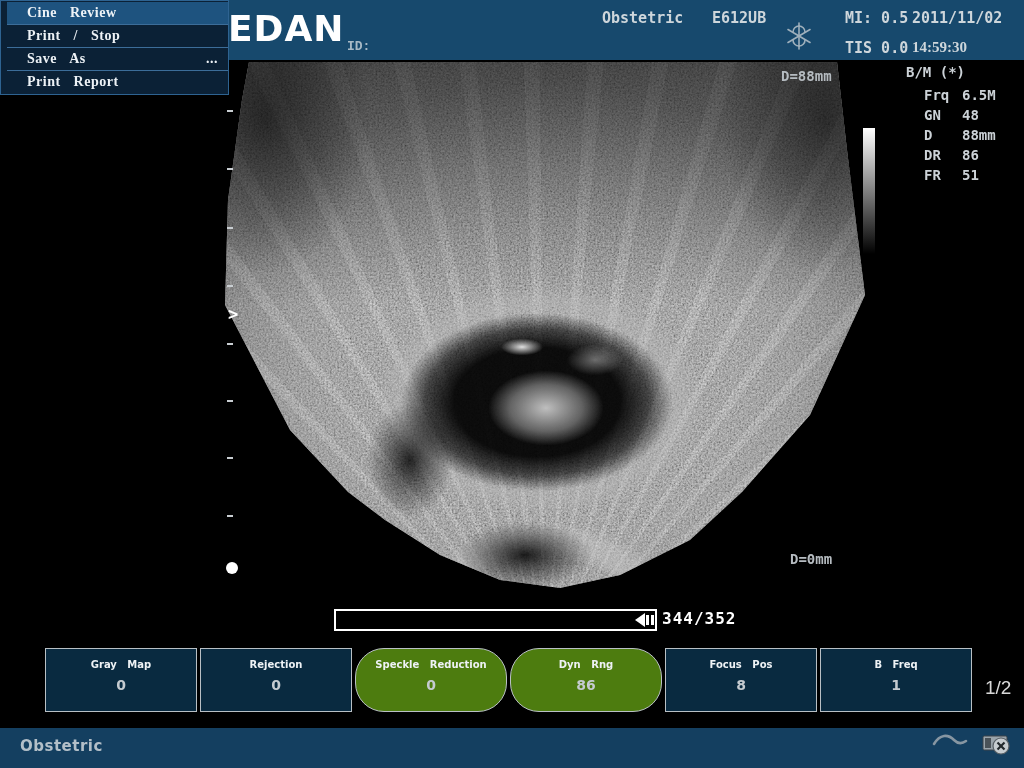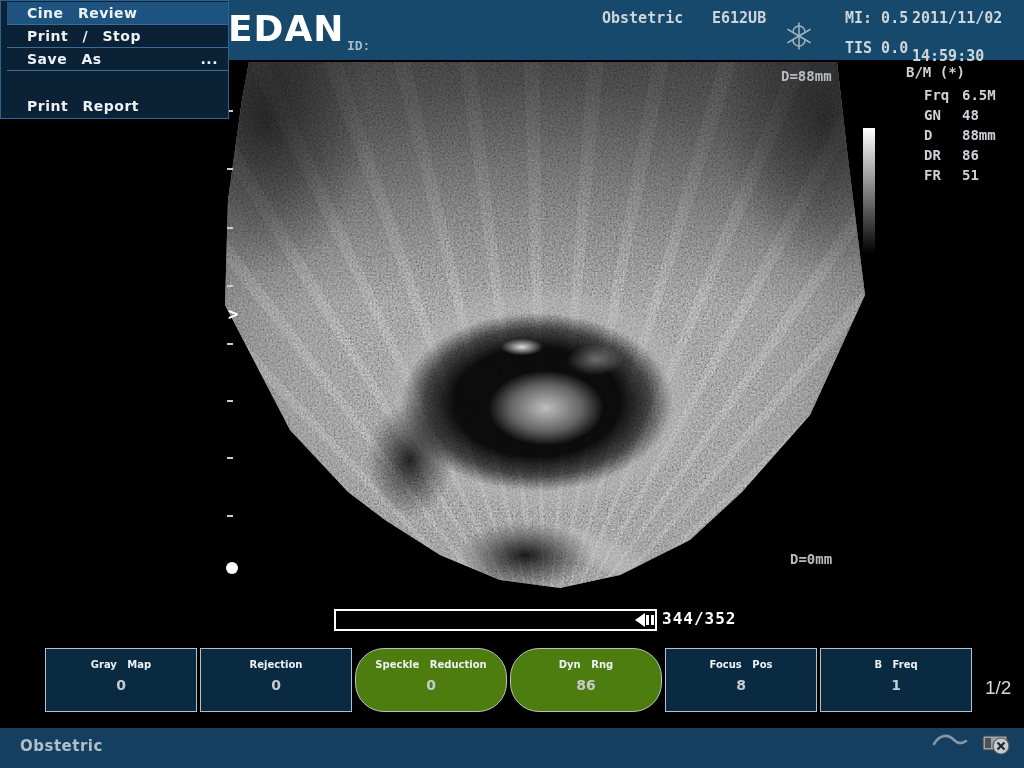--- a/index.html
+++ b/index.html
@@ -15,22 +15,22 @@
         font-family:Liberation Mono, monospace;}
   .hdr-txt{font-size:15px;font-weight:bold;color:#ced6db;
         font-family:"DejaVu Sans Mono",monospace;white-space:pre;}
   .snowflake{left:784px;top:20px;color:#9fb0bc;}
 
   
   .menu{left:0;top:0;width:221px;background:#0b2136;border:1px solid #2e6391;
         padding:1px 0 1px 6px;z-index:30;}
   .menu-item{height:22px;display:flex;align-items:center;justify-content:space-between;
         padding:0 10px 0 20px;border-bottom:1px solid #3c6d99;
-        font-size:14px;font-weight:bold;color:#edf2f6;word-spacing:9px;letter-spacing:.5px;}
-  .menu-item:last-child{border-bottom:none;margin-top:24px;}
+        font-size:14px;font-weight:bold;color:#edf2f6;word-spacing:9px;letter-spacing:.5px;font-family:Liberation Serif, serif;}
+  .menu-item:last-child{border-bottom:none;}
   .menu-item.hl{background:#1e537f;}
   .mval{word-spacing:0;}
 
   
   .us{left:225px;top:60px;width:642px;height:532px;background:#474747;
       clip-path:polygon(24px 2px,612px 2px,622px 90px,640px 235px,585px 355px,
       517px 432px,465px 480px,395px 515px,335px 528px,275px 520px,215px 495px,
       160px 460px,123px 432px,65px 370px,0px 245px,3px 140px,17px 40px);}
   .us svg.noise{position:absolute;left:0;top:0;opacity:.85;}
   .us .shade{position:absolute;left:0;top:0;width:642px;height:532px;
@@ -106,21 +106,21 @@
       <path d="M9,12 a6,6 0 0 1 6,-6"></path>
       <path d="M21,12 a6,6 0 0 0 -6,-6"></path>
       <path d="M9,20 a6,6 0 0 0 6,6"></path>
       <path d="M21,20 a6,6 0 0 1 -6,6"></path>
     </g>
   </svg>
 </div>
 <div class="abs hdr-txt" style="left:845px;top:9px;text-align:right;">MI: 0.5</div>
 <div class="abs hdr-txt" style="left:845px;top:39px;">TIS 0.0</div>
 <div class="abs hdr-txt" style="left:912px;top:9px;">2011/11/02</div>
-<div class="abs hdr-txt" style="left:912px;top:47px;">14:59:30</div>
+<div class="abs hdr-txt" style="left:912px;top:39px;font-family:Liberation Serif, serif;">14:59:30</div>
 
 <div class="abs menu">
   <div class="menu-item hl">
     <span>Cine Review</span>
     <span class="mval"></span>
   </div>
   <div class="menu-item">
     <span>Print / Stop</span>
     <span class="mval"></span>
   </div>

